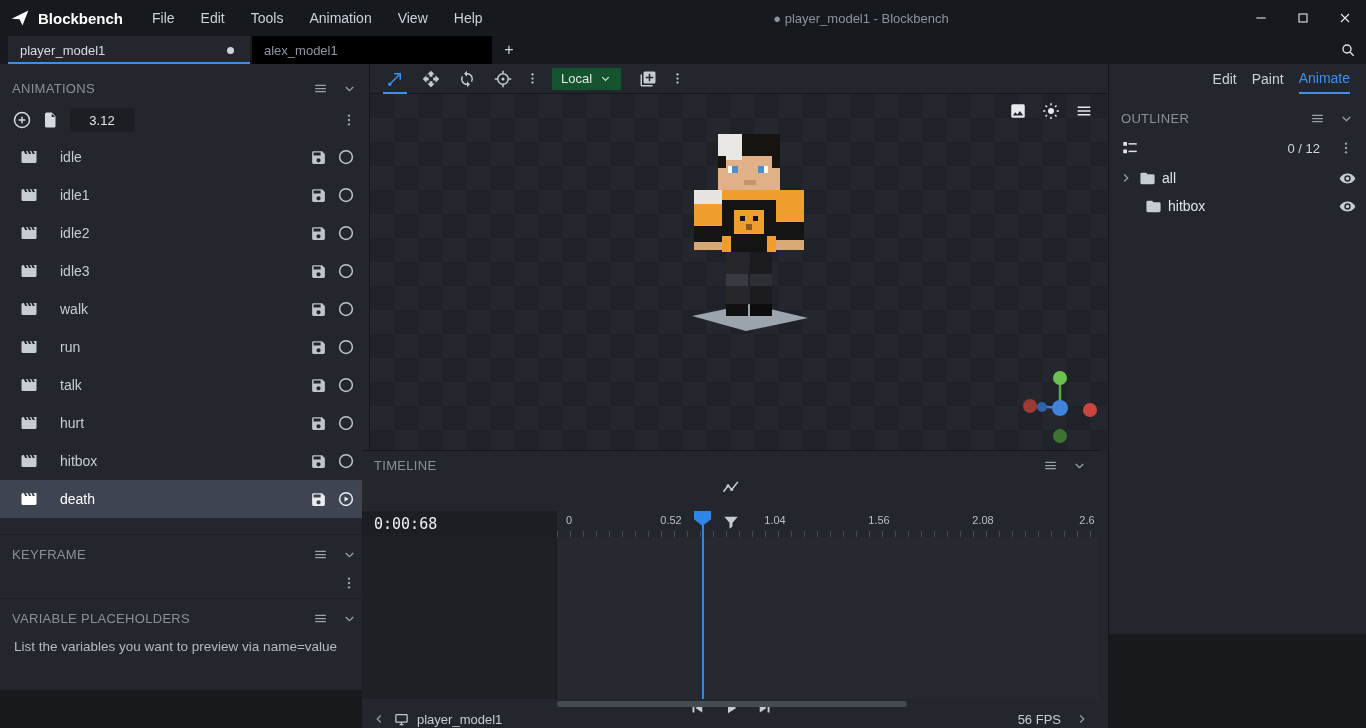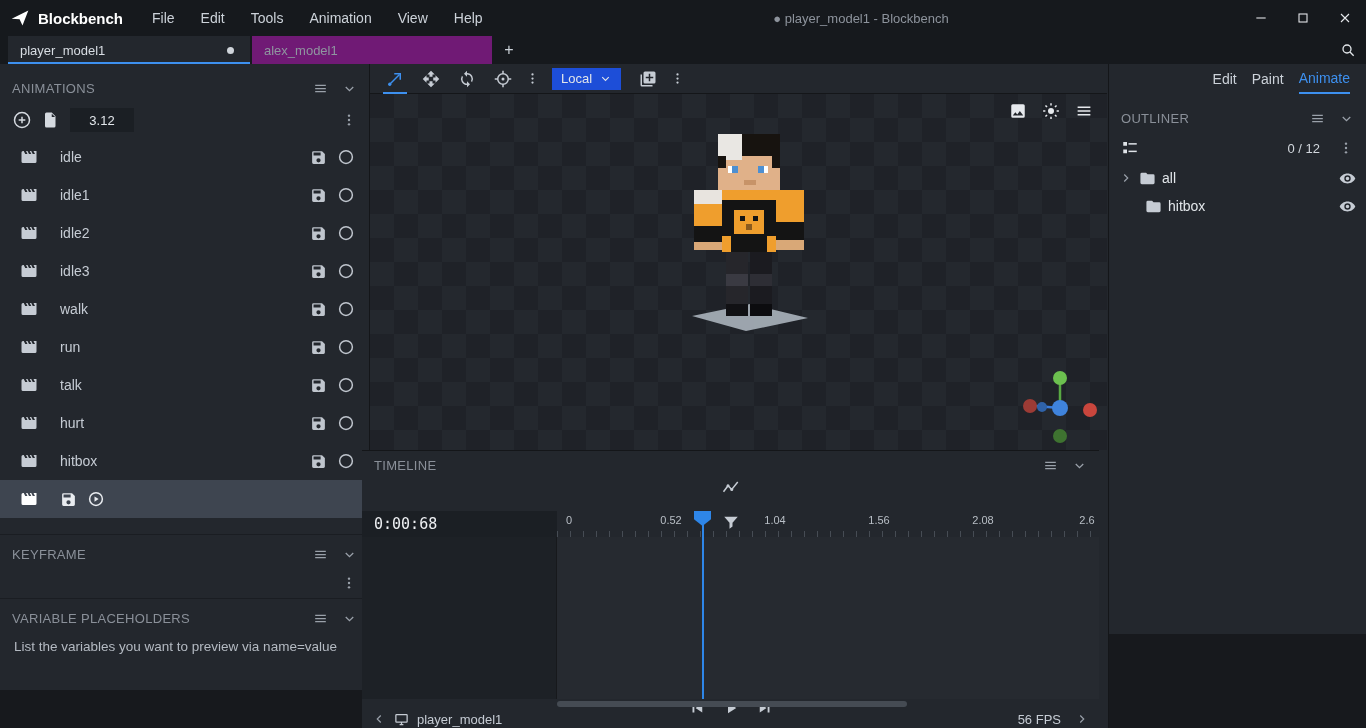--- a/index.html
+++ b/index.html
@@ -22,21 +22,21 @@
   .menu-item { padding:0 13px; line-height:36px; font-size:14px; color:#ccd2d9; }
   .window-title { position:absolute; left:calc(50% + 178px); transform:translateX(-50%); font-size:13px; color:#8d939c; white-space:nowrap; }
   .win-controls { margin-left:auto; display:flex; height:100%; }
   .win-btn { width:42px; height:100%; display:flex; align-items:center; justify-content:center; color:#e8eaee; }
 
   
   .tabbar { position:absolute; top:36px; left:0; width:1366px; height:28px; background:#16191d; display:flex; align-items:stretch; z-index:19; }
   .tab { display:flex; align-items:center; font-size:13px; padding:0 12px; position:relative; }
   .tab.active { margin-left:8px; width:242px; background:#23272d; color:#d8dde3; }
   .tab.active::after { content:""; position:absolute; left:0; right:0; bottom:0; height:2px; background:#3d90ef; }
-  .tab.inactive { width:240px; background:#701a75; color:#8f96a0; margin-left:2px; }
+  .tab.inactive { width:240px; background:#000000; color:#8f96a0; margin-left:2px; }
   .tab-dot { width:7px; height:7px; border-radius:50%; background:#cfd4da; margin-left:auto; margin-right:4px; }
   .newtab-btn { width:34px; display:flex; align-items:center; justify-content:center; color:#ccd2d9; }
   .search-btn { margin-left:auto; width:36px; display:flex; align-items:center; justify-content:center; color:#e2e6ea; }
 
   
   .left-panel { position:absolute; top:64px; left:0; width:370px; height:664px; background:#23272d; border-right:1px solid #141619; }
   .panel-header { height:38px; display:flex; align-items:flex-end; padding:6px 12px; }
   .ph34 { height:34px; }
   .divided { border-top:1px solid #1a1d22; }
   .panel-title { font-size:13px; color:#8a9099; letter-spacing:.3px; }
@@ -52,21 +52,21 @@
   .spacer16 { height:16px; }
   .keyframe-toolbar { height:30px; display:flex; align-items:center; justify-content:flex-end; padding:0 12px; color:#9aa1aa; }
   .vp-desc { padding:5px 14px 0; font-size:13.5px; line-height:1.5; color:#b4bac2; max-width:352px; }
   .left-bottom-dark { position:absolute; top:690px; left:0; width:370px; height:38px; background:#17191d; border-right:1px solid #141619; }
 
   
   .main-toolbar { position:absolute; top:64px; left:370px; width:737px; height:30px; background:#23272d; display:flex; align-items:center; padding:0 8px; gap:2px; border-bottom:1px solid #141619; }
   .tool-btn { width:34px; height:30px; display:flex; align-items:center; justify-content:center; color:#c6ccd4; position:relative; }
   .tool-btn.active { color:#3d90ef; }
   .tool-btn.active::after { content:""; position:absolute; left:5px; right:5px; bottom:0; height:2px; background:#3d90ef; }
-  .local-dd { height:22px; margin:0 8px; padding:0 9px; background:#1d4ed8; display:flex; align-items:center; gap:7px; font-size:13px; color:#e2e6ea; }
+  .local-dd { height:22px; margin:0 8px; padding:0 9px; background:#14532d; display:flex; align-items:center; gap:7px; font-size:13px; color:#e2e6ea; }
 
   
   .mode-tabs { position:absolute; top:64px; left:1108px; width:258px; height:30px; background:#23272d; border-left:1px solid #141619; display:flex; align-items:center; justify-content:flex-end; gap:15px; padding-right:16px; font-size:14px; }
   .mode-tab { color:#ccd2d9; height:100%; display:flex; align-items:center; }
   .mode-tab.active { color:#3d90ef; border-bottom:2px solid #3d90ef; padding-top:0;text-align:right; }
 
   
   .viewport { position:absolute; top:94px; left:370px; width:737px; height:356px;
     background-color:#1f2228;
     background-image:conic-gradient(#24282e 0 25%, #1f2228 0 50%, #24282e 0 75%, #1f2228 0);
@@ -502,20 +502,21 @@
             </svg>
           </span>
       </span>
     </div>
     <div class="anim-row selected">
       <span>
           <svg class="ic ic18">
             <use href="#i-movie"></use>
           </svg>
         </span>
+      <span class="label">death</span>
       <span class="row-icons">
         <span>
             <svg class="ic ic17">
               <use href="#i-save"></use>
             </svg>
           </span>
         <span>
             <svg class="ic ic18">
               <use href="#i-playcirclefill"></use>
             </svg>

